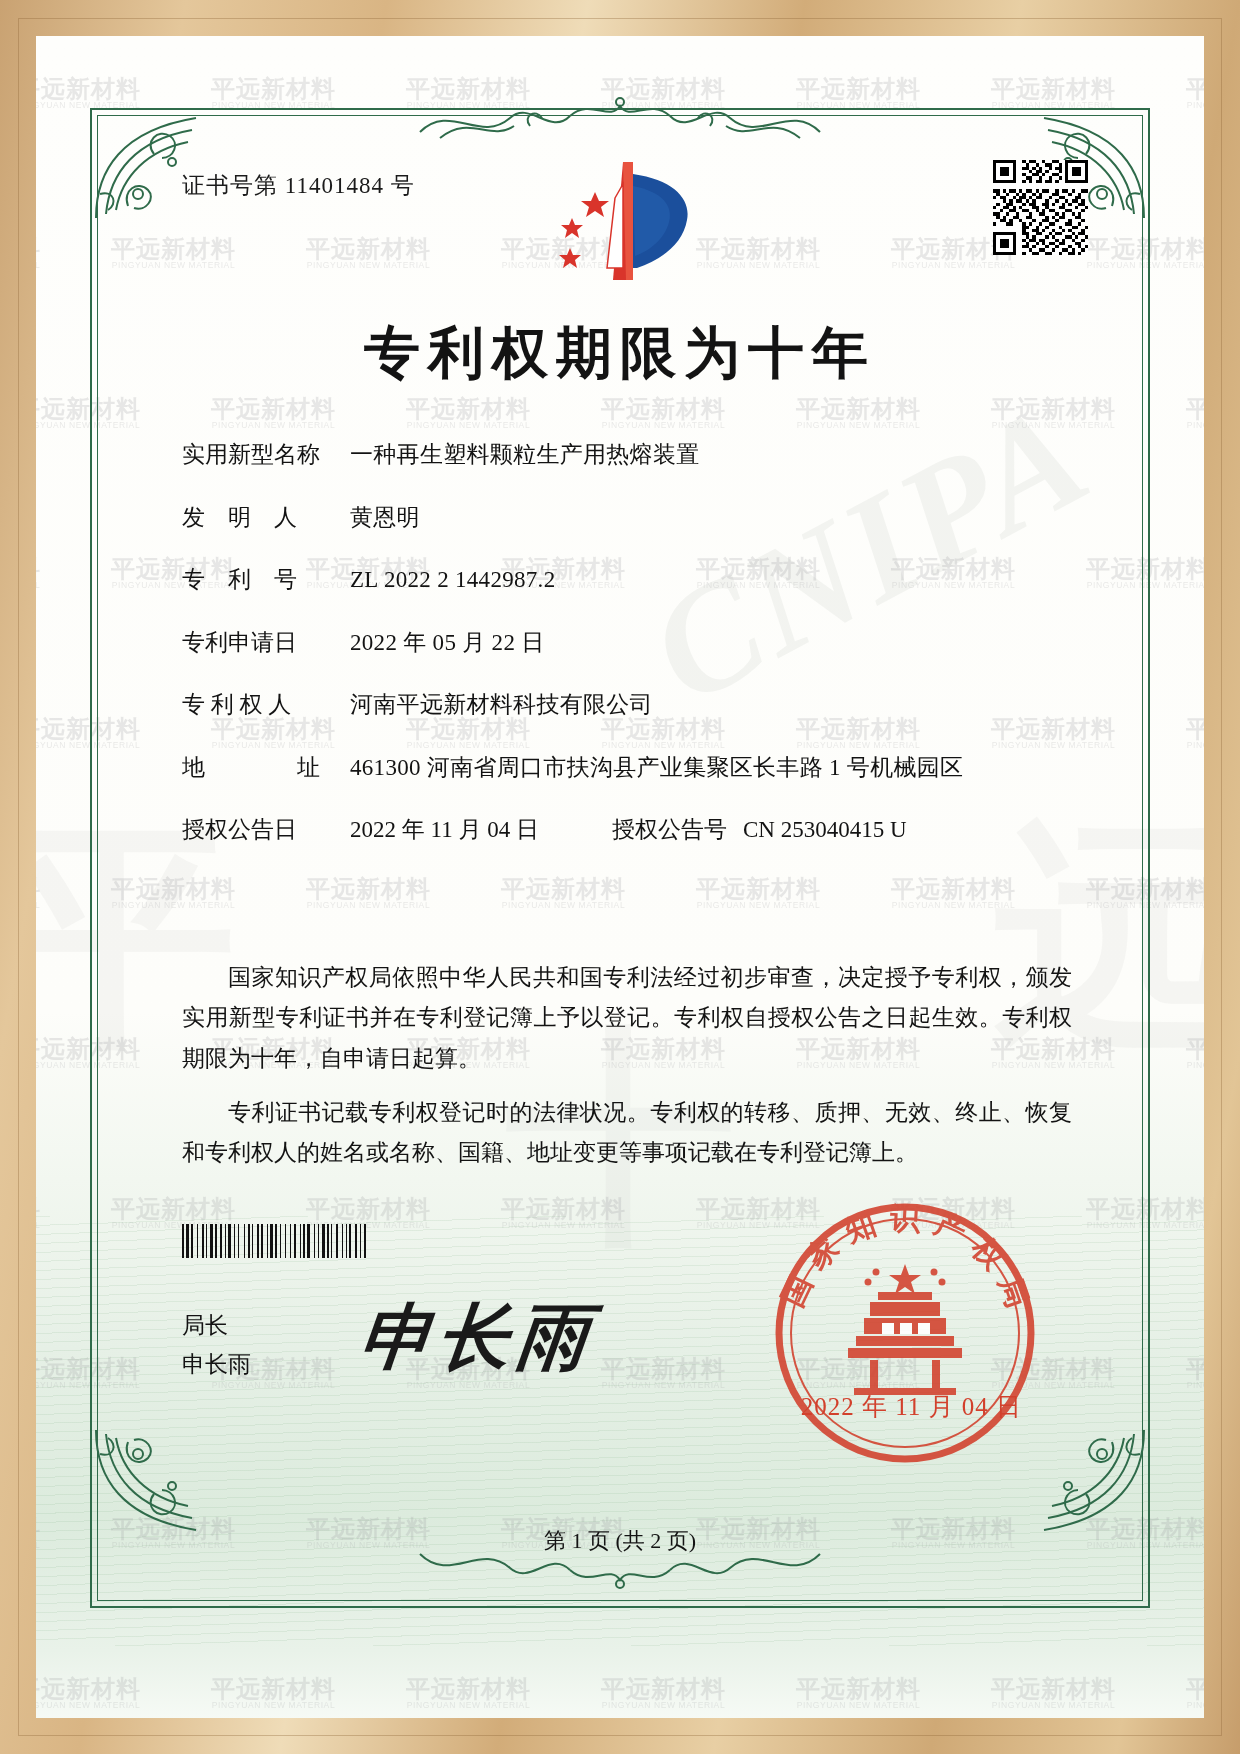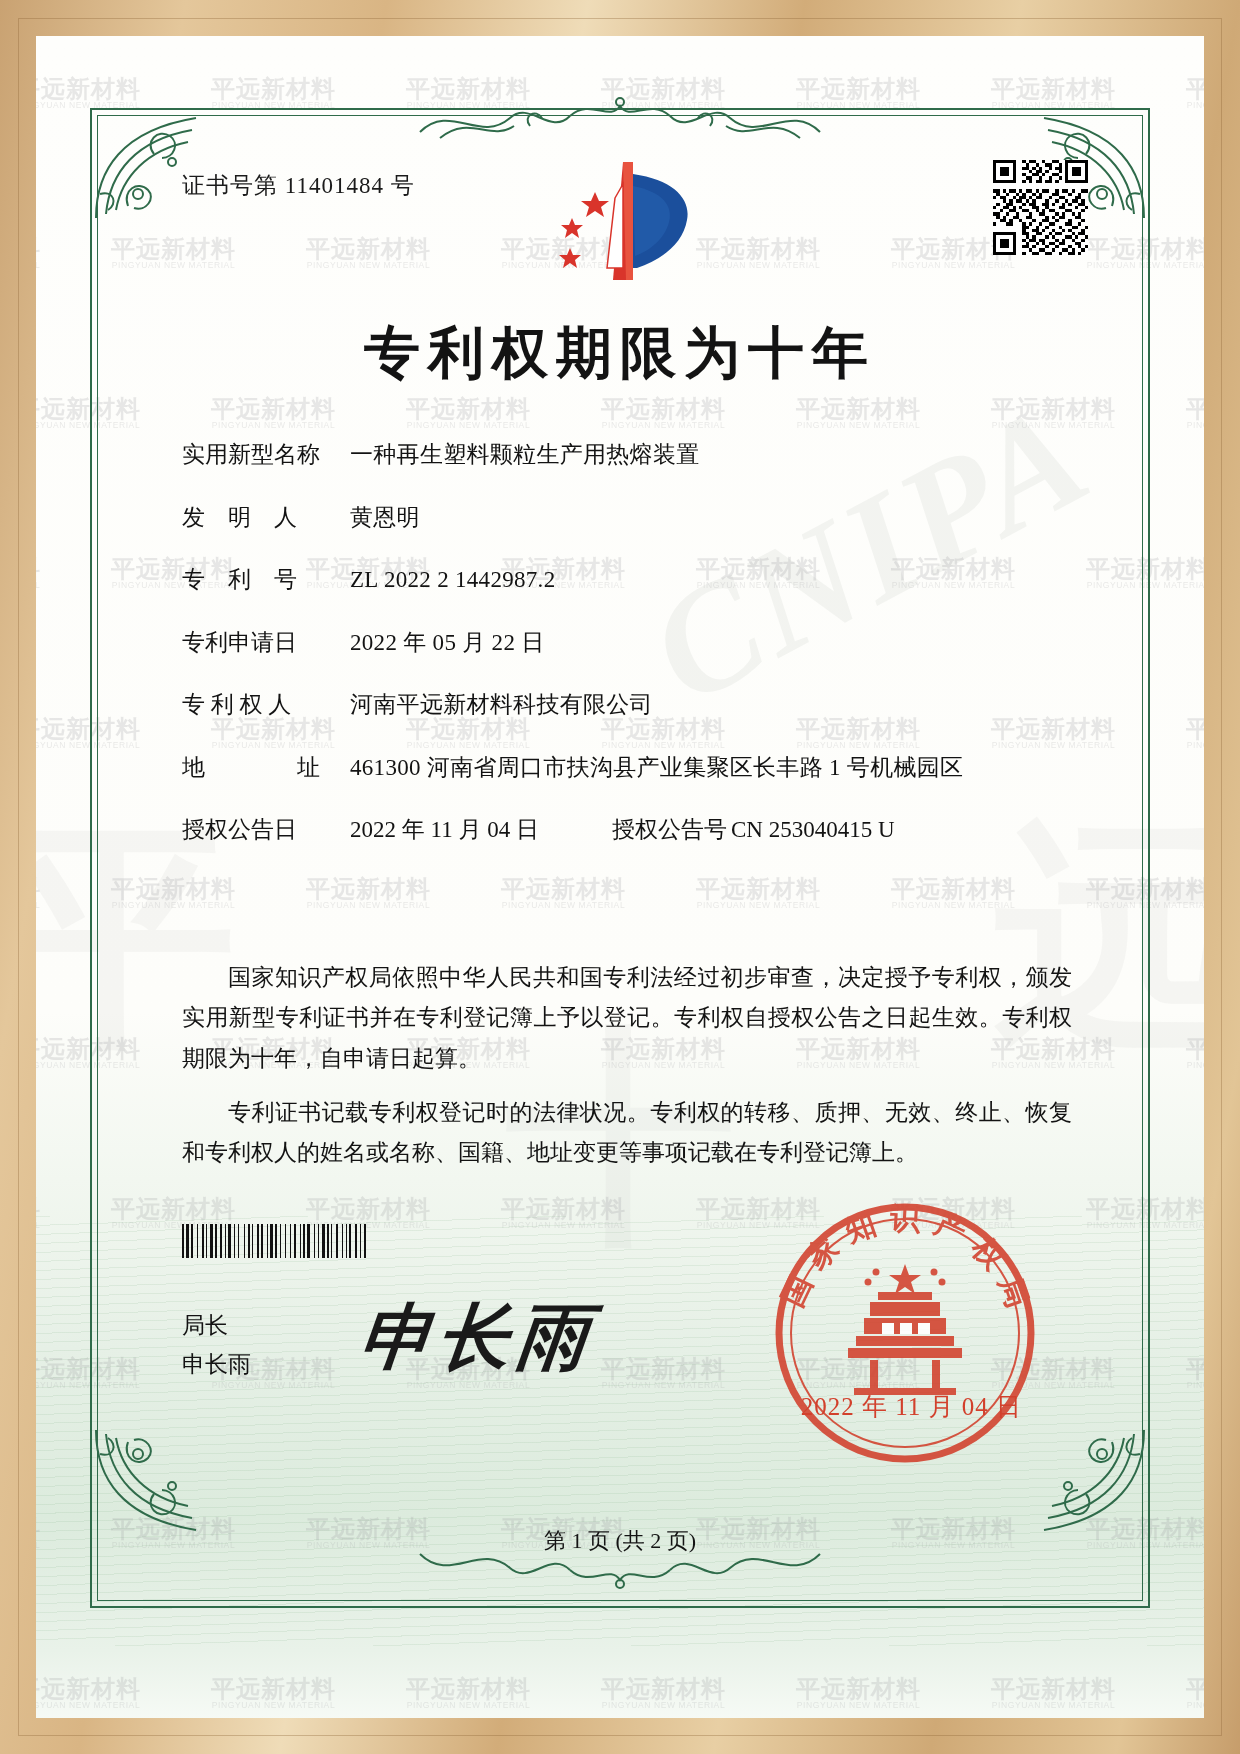--- a/index.html
+++ b/index.html
@@ -241,21 +241,21 @@
     flex: 1;
     letter-spacing: .3px;
   }
 
   .row-two {
     display: flex;
     margin-bottom: 26px;
     line-height: 1.5;
   }
   .row-two .col-a { width: 430px; display: flex; }
-  .row-two .col-b { display: flex; }
+  .row-two .col-b { display: flex; gap: 12px; }
   .row-two .lab-a { width: 168px; flex: 0 0 168px; }
   .row-two .lab-b { flex: 0 0 auto; margin-right: 4px; }
 
   .paragraphs {
     position: absolute;
     left: 92px;
     top: 850px;
     width: 890px;
     font-size: 23px;
     color: #131313;

